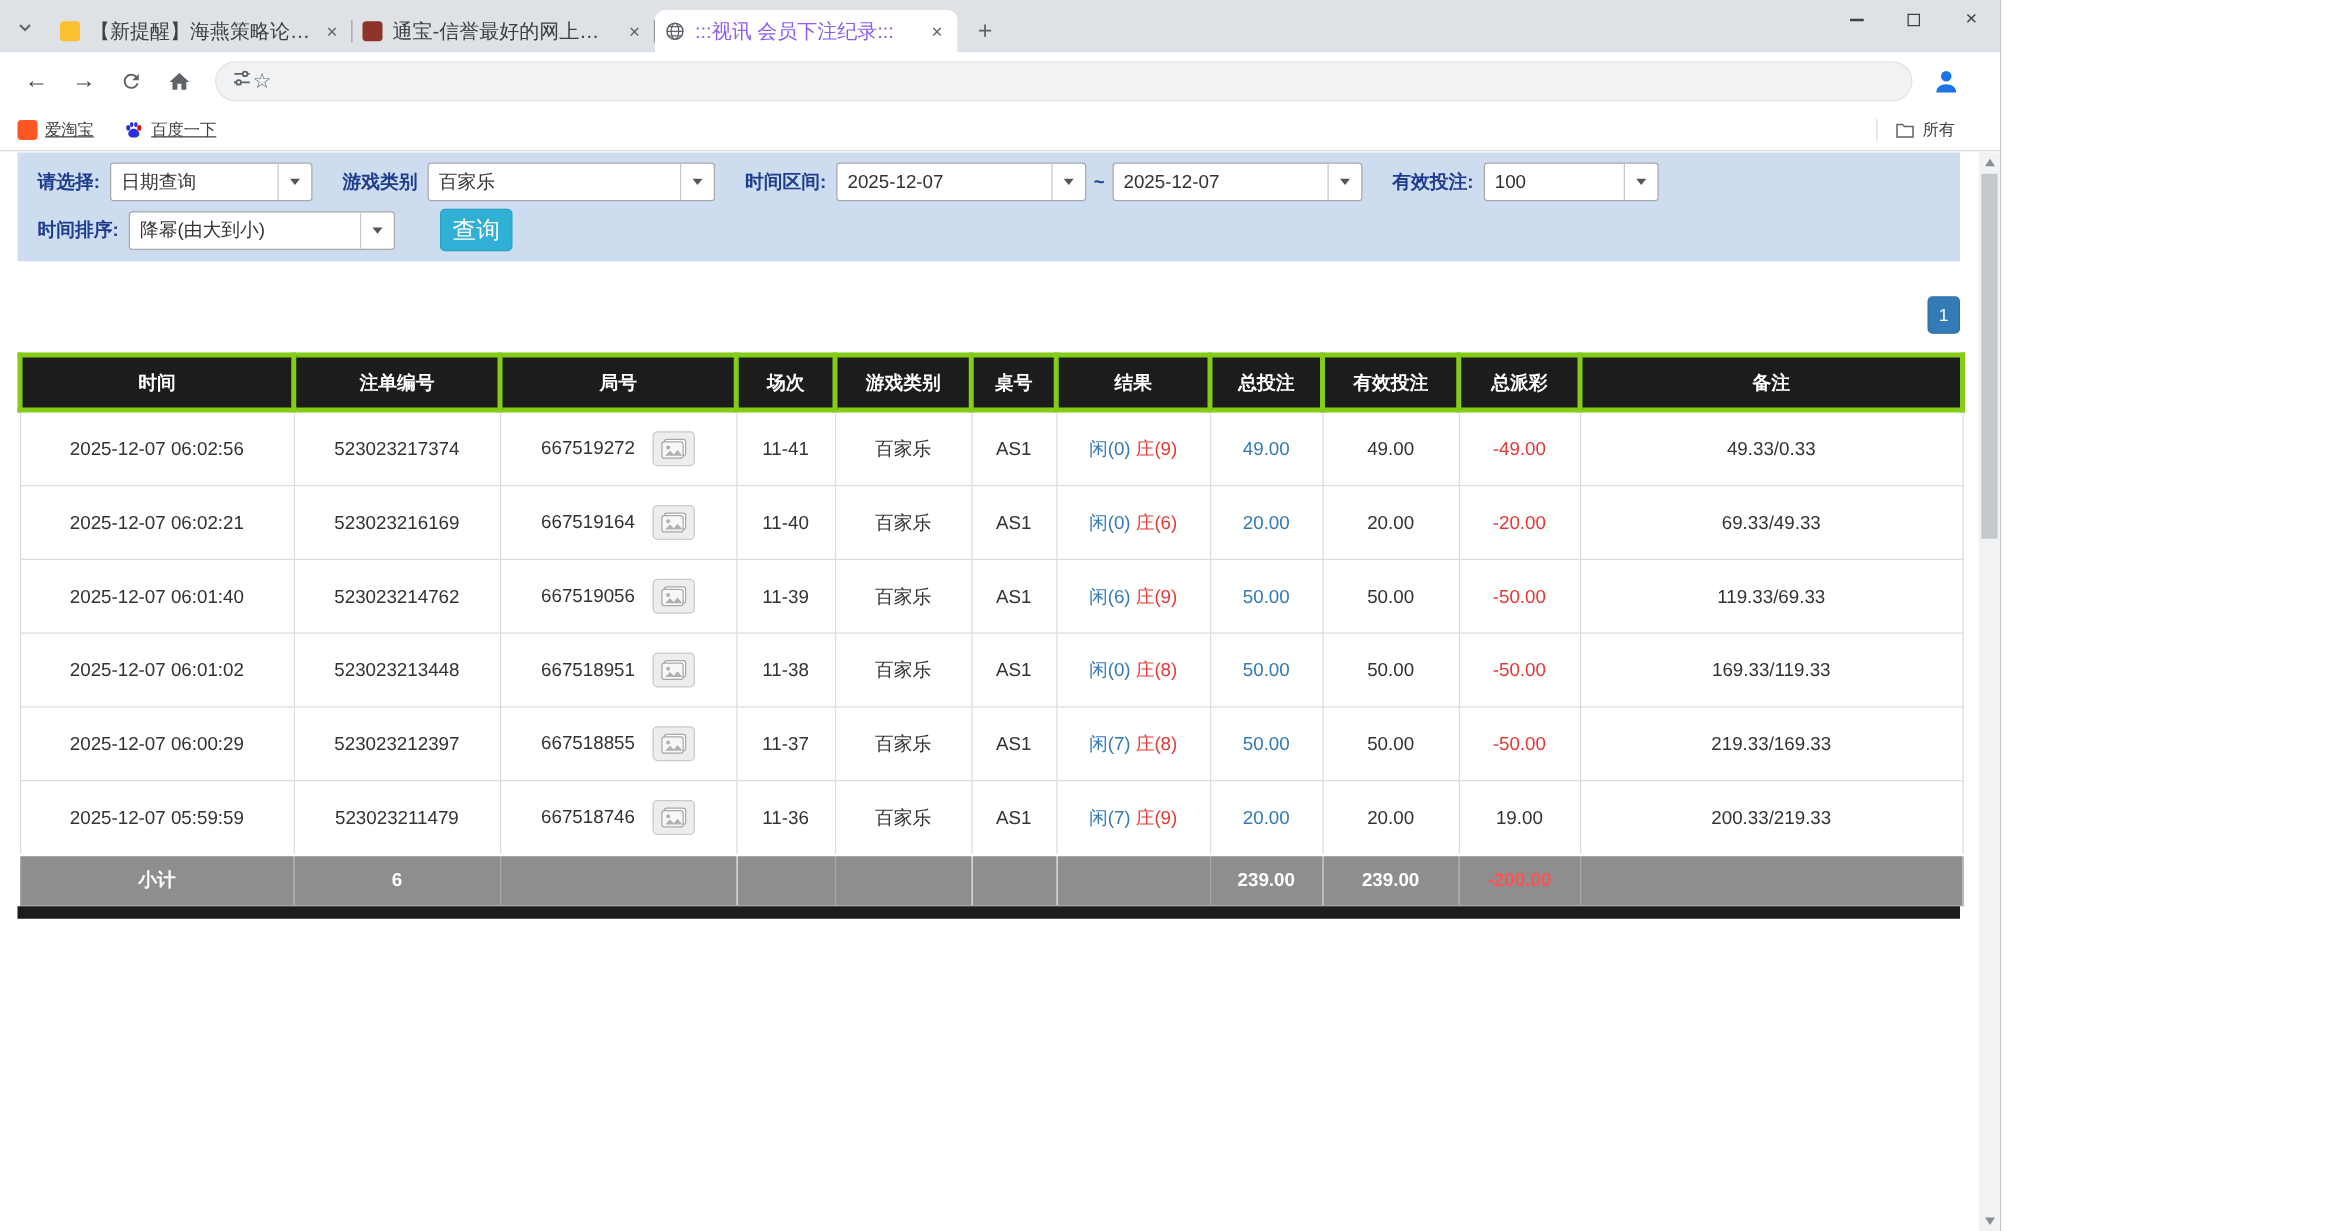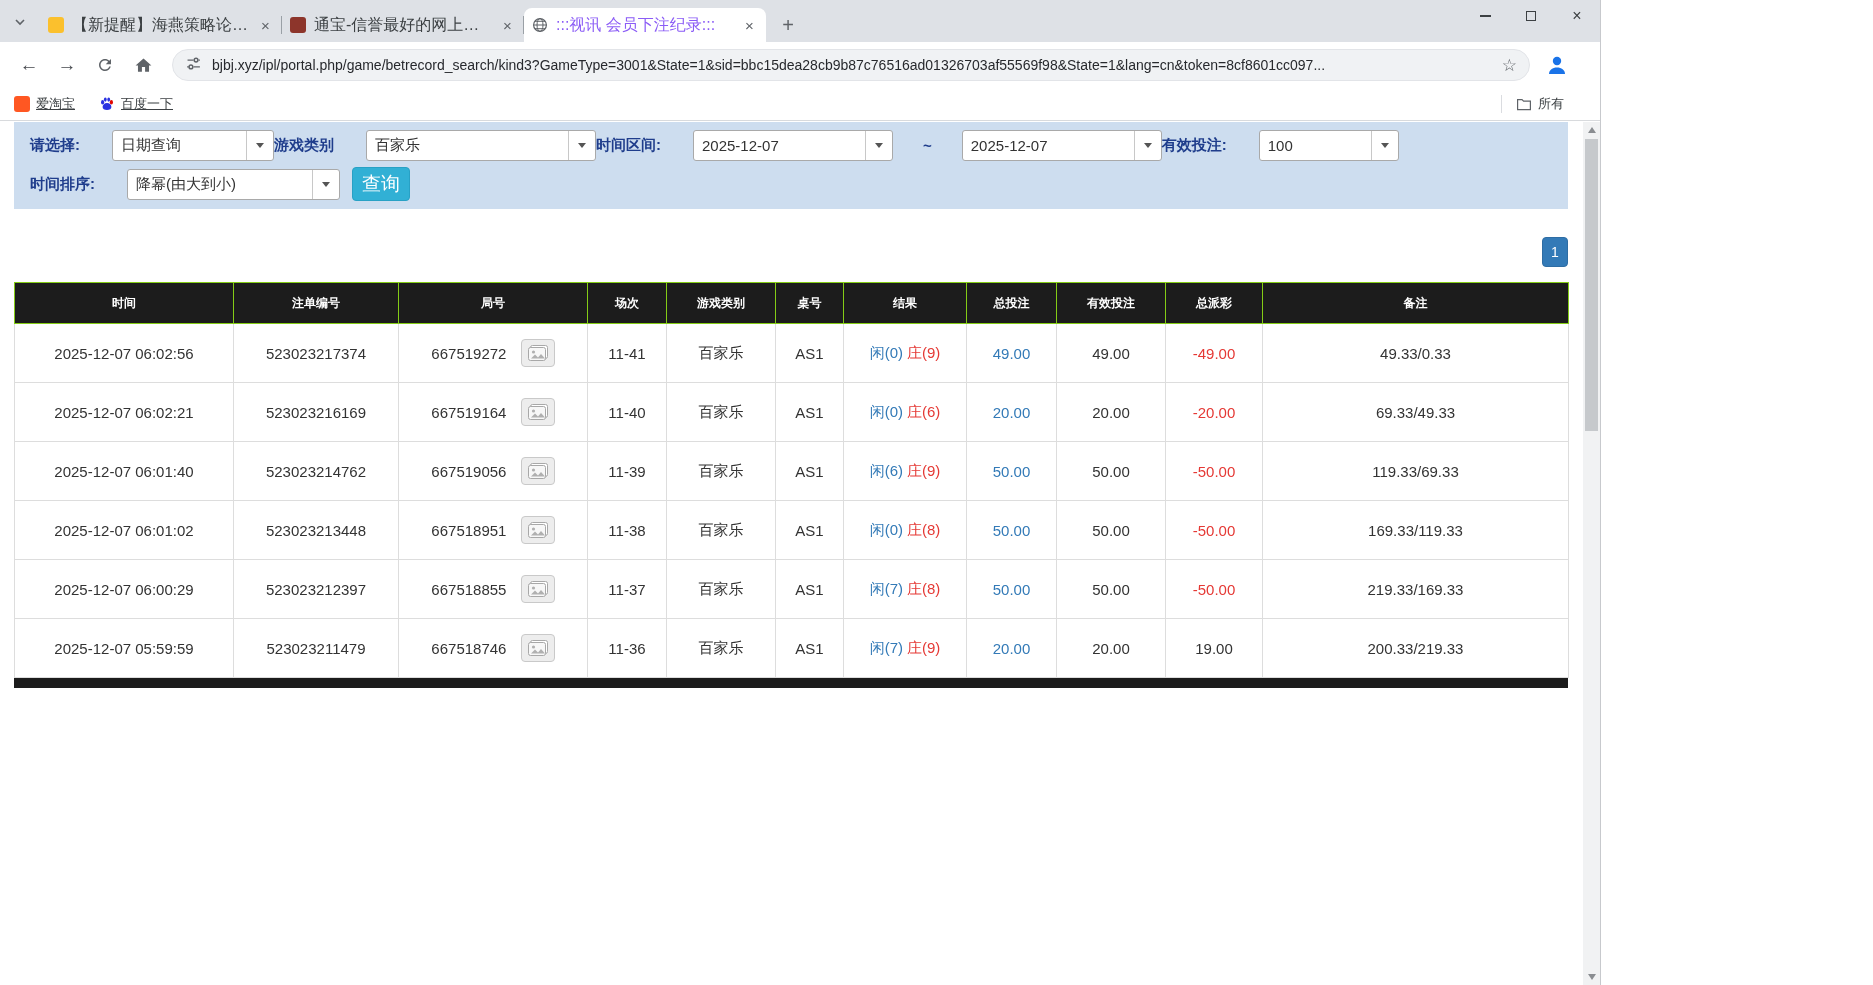--- a/index.html
+++ b/index.html
@@ -38,37 +38,37 @@
   .bm-icon.tb{background:#ff5722;border-radius:3px;}
   .bm-spacer{flex:1;}
   .bm-sep{width:1px;height:18px;background:#dadce0;margin-right:14px;}
   .bm-right{display:flex;align-items:center;font-size:13px;color:#3c4043;padding-right:22px;}
   .bm-right .bm-icon{margin-right:6px;}
   
   .page{position:absolute;left:0;top:122px;width:1583px;height:863px;background:#fff;}
   .filterbar{margin-left:14px;width:1554px;box-sizing:border-box;background:#cdddef;padding:8px 12px 8px 16px;}
   .frow{display:flex;align-items:center;}
   .frow + .frow{margin-top:6px;}
-  .grp{display:flex;align-items:center;margin-right:0;gap:24px;}
+  .grp{display:flex;align-items:center;margin-right:24px;}
   .flabel{font-size:15px;font-weight:bold;color:#1f3d8c;margin-right:8px;white-space:nowrap;}
   .tilde{font-size:15px;font-weight:bold;color:#1f3d8c;margin:0 6px;}
   .dd{height:31px;background:#fff;border:1px solid #a9a9a9;border-radius:3px;display:flex;align-items:center;box-sizing:border-box;cursor:pointer;}
   .dd-val{flex:1;padding:0 8px;font-size:15px;color:#333;white-space:nowrap;overflow:hidden;}
   .dd-caret{width:26px;align-self:stretch;border-left:1px solid #c8c8c8;display:flex;align-items:center;justify-content:center;}
   .caret{width:0;height:0;border-left:4px solid transparent;border-right:4px solid transparent;border-top:5px solid #555;}
   .w-select{width:162px;} .w-game{width:230px;} .w-date{width:200px;} .w-per{width:140px;} .w-sort{width:213px;}
   .btn-search{width:58px;height:34px;background:#31b0d5;color:#fff;border:1px solid #28a1c5;border-radius:4px;font-size:19px;margin-left:12px;font-family:inherit;cursor:pointer;}
   .notice{margin:25px 0 0 14px;width:1554px;height:47px;box-sizing:border-box;background:#dff0d8;border:1px solid #d6e9c6;display:flex;align-items:center;justify-content:space-between;padding:0 16px;font-size:15px;}
   .notice-left{color:#333;}
   .notice-right{color:#e53935;}
   .pager{margin:28px 0 0 14px;width:1554px;display:flex;justify-content:flex-end;}
   .page-btn{min-width:26px;height:30px;box-sizing:border-box;background:#337ab7;border:1px solid #2e6da4;border-radius:4px;color:#fff;font-size:14px;display:flex;align-items:center;justify-content:center;padding:0 8px;cursor:pointer;}
   .table-wrap{margin:15px 0 0 14px;width:1554px;}
   table{border-collapse:collapse;width:1554px;table-layout:fixed;}
-  th{background:#1c1c1c;color:#fff;font-size:12px;font-weight:bold;height:38px;border:1px solid #84cc16;}
+  th{background:#1c1c1c;color:#fff;font-size:15px;font-weight:bold;height:38px;border:4px solid #84cc16;}
   td{font-size:15px;color:#333;text-align:center;height:56px;border:1px solid #ddd;background:#fff;overflow:hidden;}
   tr.footer td{background:#8e8e8e;color:#fff;font-weight:bold;height:37px;border:1px solid #a8a8a8;border-top:2px solid #fff;}
   tr.footer td.neg-f{color:#ff5252;}
   td.neg{color:#e53935;}
   .res-player{color:#337ab7;}
   .res-banker{color:#e53935;margin-left:4px;}
   .bet-link{color:#337ab7;cursor:pointer;background:none;border:none;font-size:15px;font-family:inherit;padding:0;}
   .round-no{vertical-align:middle;}
   .img-btn{display:inline-flex;align-items:center;justify-content:center;width:34px;height:28px;background:#ededed;border:1px solid #c9c9c9;border-radius:4px;margin-left:10px;vertical-align:middle;padding:0;cursor:pointer;}
   .black-strip{width:1554px;height:10px;background:#1c1c1c;}
@@ -142,21 +142,20 @@
         </svg>
     </div>
     <div class="urlbar">
       <span>
         <svg width="17" height="17" viewBox="0 0 20 20">
             <path d="M3 6h7 M16 6h1.5 M2.5 14h2 M10 14h7.5" stroke="#5f6368" stroke-width="1.7" fill="none"></path>
             <circle cx="13" cy="6" r="2.2" fill="none" stroke="#5f6368" stroke-width="1.7"></circle>
             <circle cx="7" cy="14" r="2.2" fill="none" stroke="#5f6368" stroke-width="1.7"></circle>
           </svg>
       </span>
-      <span class="url-text">bjbj.xyz/ipl/portal.php/game/betrecord_search/kind3?GameType=3001&amp;State=1&amp;sid=bbc15dea28cb9b87c76516ad01326703af55569f98&amp;State=1&amp;lang=cn&amp;token=8cf8601cc097...</span>
       <span class="star">☆</span>
     </div>
     <div class="profile">
       <svg width="24" height="24" viewBox="0 0 24 24">
           <circle cx="12" cy="8" r="4.2" fill="#1a73e8"></circle>
           <path d="M4 21c0-4.2 3.6-6.6 8-6.6s8 2.4 8 6.6z" fill="#1a73e8"></path>
         </svg>
     </div>
   </div>
 
@@ -449,20 +448,33 @@
     </td>
     <td>
       <button class="bet-link">20.00</button>
     </td>
     <td>20.00</td>
     <td>19.00</td>
     <td>200.33/219.33</td>
   </tr>
 </tbody>
         <tbody>
+          <tr class="footer">
+            <td>小计</td>
+            <td>6</td>
+            <td></td>
+            <td></td>
+            <td></td>
+            <td></td>
+            <td></td>
+            <td>239.00</td>
+            <td>239.00</td>
+            <td class="neg-f">-200.00</td>
+            <td></td>
+          </tr>
         </tbody>
       </table>
       <div class="black-strip"></div>
     </div>
   </div>
 
   <div class="scrollbar">
     <div class="sb-arrow sb-up">
         <span class="tri-up"></span>
       </div>

